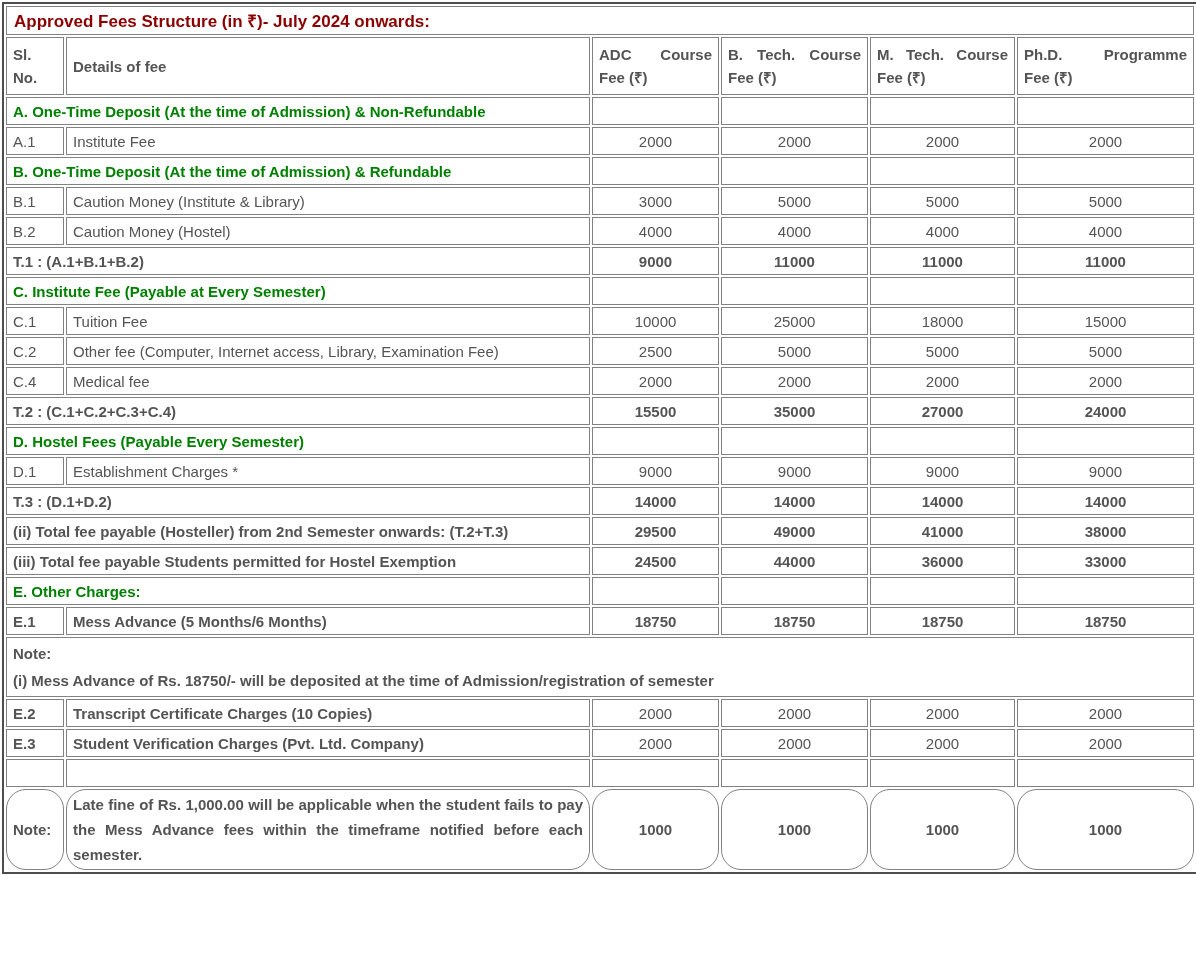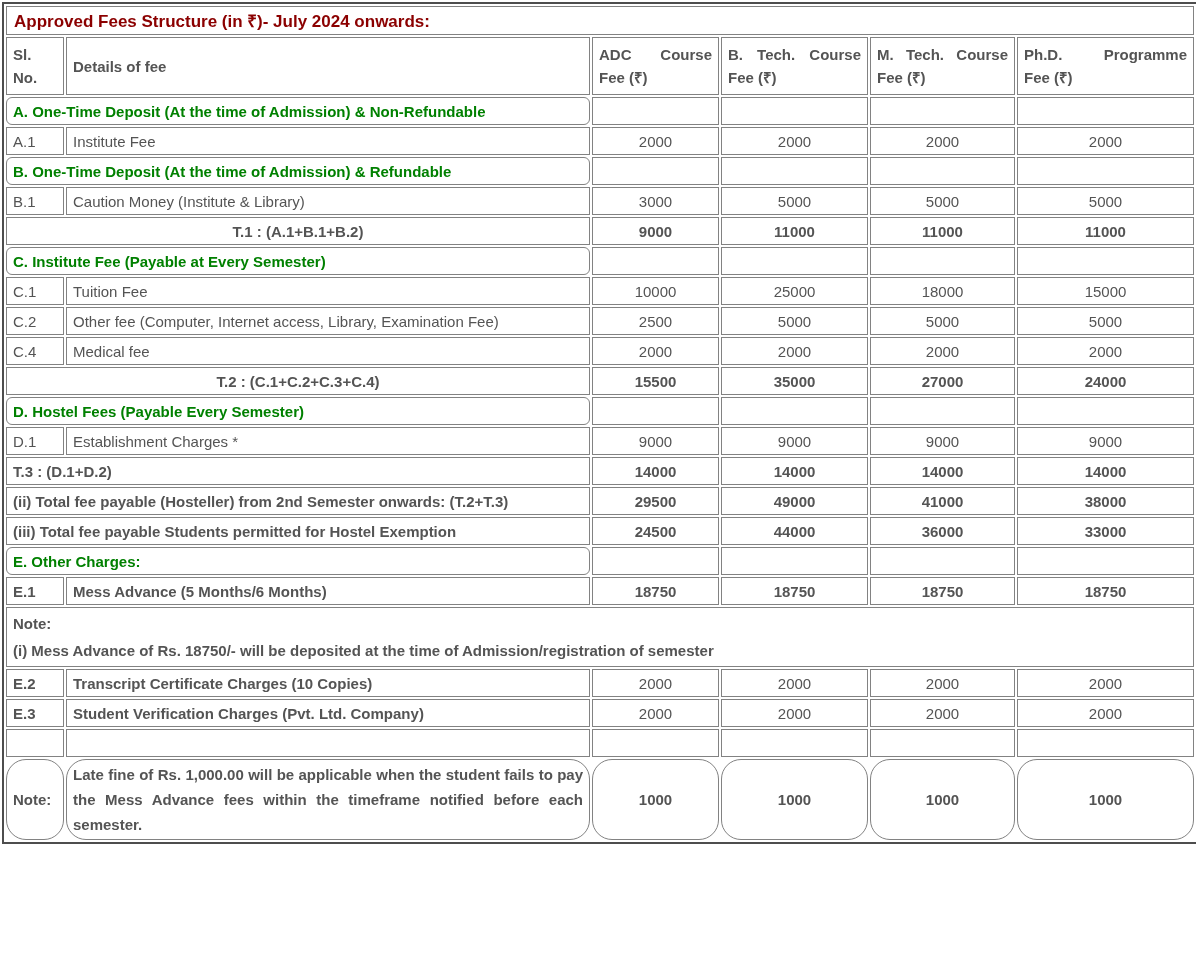--- a/index.html
+++ b/index.html
@@ -5,23 +5,23 @@
   html,body{margin:0;padding:0;background:#ffffff;}
   body{width:1196px;font-family:"Liberation Sans",sans-serif;}
   .wrap{padding:2px 0 0 2px;}
   table{border-collapse:separate;border-spacing:2px;border:2px solid #4d4d4d;table-layout:fixed;width:1192px;background:#ffffff;}
   td{border:1px solid #828282;box-sizing:border-box;padding:2px 6px;font-size:15px;color:#545454;vertical-align:middle;overflow:hidden;background:#fff;}
   tr.std td{height:28px;}
   .title-cell{color:#8b0000;font-weight:bold;font-size:17px;height:28px;padding-left:7px;}
   tr.head td{height:58px;font-weight:bold;vertical-align:middle;line-height:23px;}
   .jline{text-align:justify;text-align-last:justify;}
   .fee{text-align:center;}
-  .section-cell{color:#008000;font-weight:bold;border-radius:6px;}
+  .section-cell{color:#008000;font-weight:bold;}
   .bold{font-weight:bold;}
-  .total-right{text-align:center;font-weight:bold;}
+  .total-right{text-align:left;font-weight:bold;}
   .total-left{font-weight:bold;}
   .note-full{font-weight:bold;line-height:27px;height:60px;vertical-align:middle;}
   tr.tall td{height:80px;border-radius:20px;}
   .note-just{text-align:justify;font-weight:bold;line-height:25px;}
 </style>
 </head>
 <body>
 
 <div class="wrap">
 <table>
@@ -92,20 +92,28 @@
 
   <tr class="std">
     <td>B.1</td>
     <td>Caution Money (Institute &amp; Library)</td>
     <td class="fee">3000</td>
     <td class="fee">5000</td>
     <td class="fee">5000</td>
     <td class="fee">5000</td>
   </tr>
 
+  <tr class="std">
+    <td>B.2</td>
+    <td>Caution Money (Hostel)</td>
+    <td class="fee">4000</td>
+    <td class="fee">4000</td>
+    <td class="fee">4000</td>
+    <td class="fee">4000</td>
+  </tr>
 
   <tr class="std">
     <td colspan="2" class="total-right">T.1 : (A.1+B.1+B.2)</td>
     <td class="fee bold">9000</td>
     <td class="fee bold">11000</td>
     <td class="fee bold">11000</td>
     <td class="fee bold">11000</td>
   </tr>
 
   <tr class="std">

